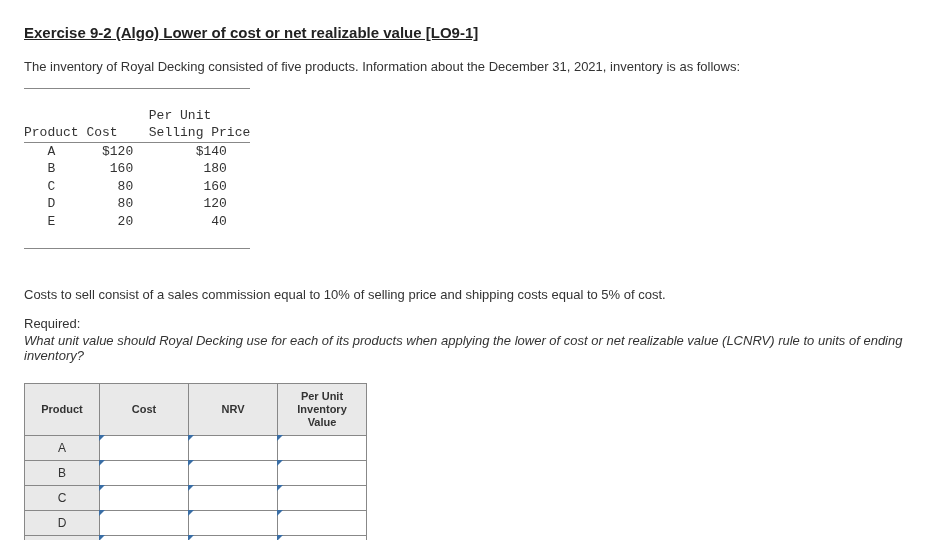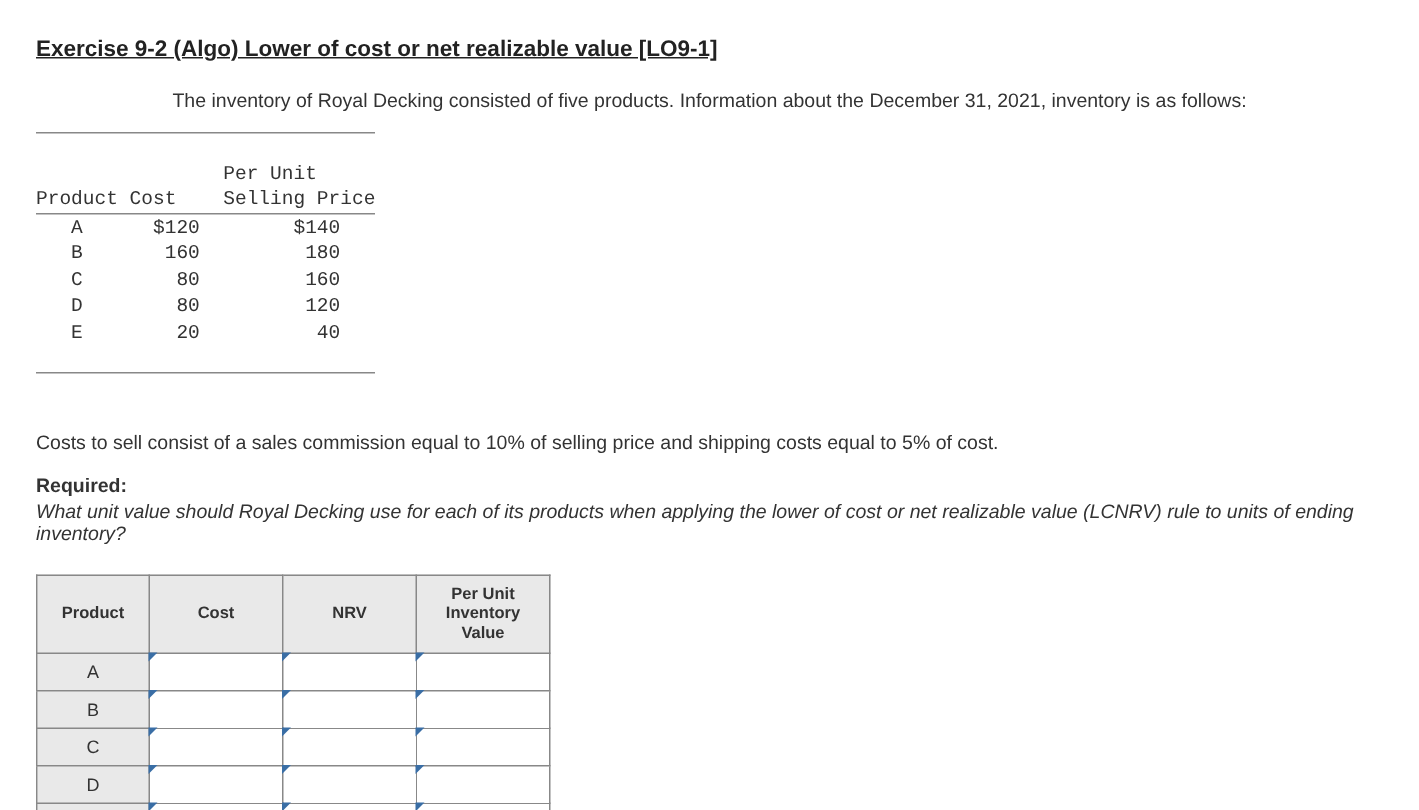--- a/index.html
+++ b/index.html
@@ -15,21 +15,20 @@
   h2.title {
     font-size: 15px;
     font-weight: bold;
     color: #222;
     margin: 4px 0 18px 0;
     text-decoration: underline;
   }
   p.intro {
     font-size: 13px;
     margin: 0 0 14px 0;
-    text-align: center;
   }
   .mono-table {
     font-family: "Courier New", Courier, monospace;
     font-size: 13px;
     line-height: 1.35;
     white-space: pre;
     border-top: 1px solid #888;
     border-bottom: 1px solid #888;
     display: inline-block;
     padding: 0;
@@ -39,21 +38,21 @@
     border-bottom: 1px solid #888;
   }
   .mono-table .row {
     display: block;
   }
   .costs-line {
     font-size: 13px;
     margin: 16px 0 14px 0;
   }
   .req-label {
-    font-weight: bold;
+    font-weight: normal;
     font-size: 13px;
     margin: 0;
   }
   .req-text {
     font-size: 13px;
     margin: 2px 0 20px 0;
     max-width: 880px;
     font-style: italic;
   }
   table.answer {

